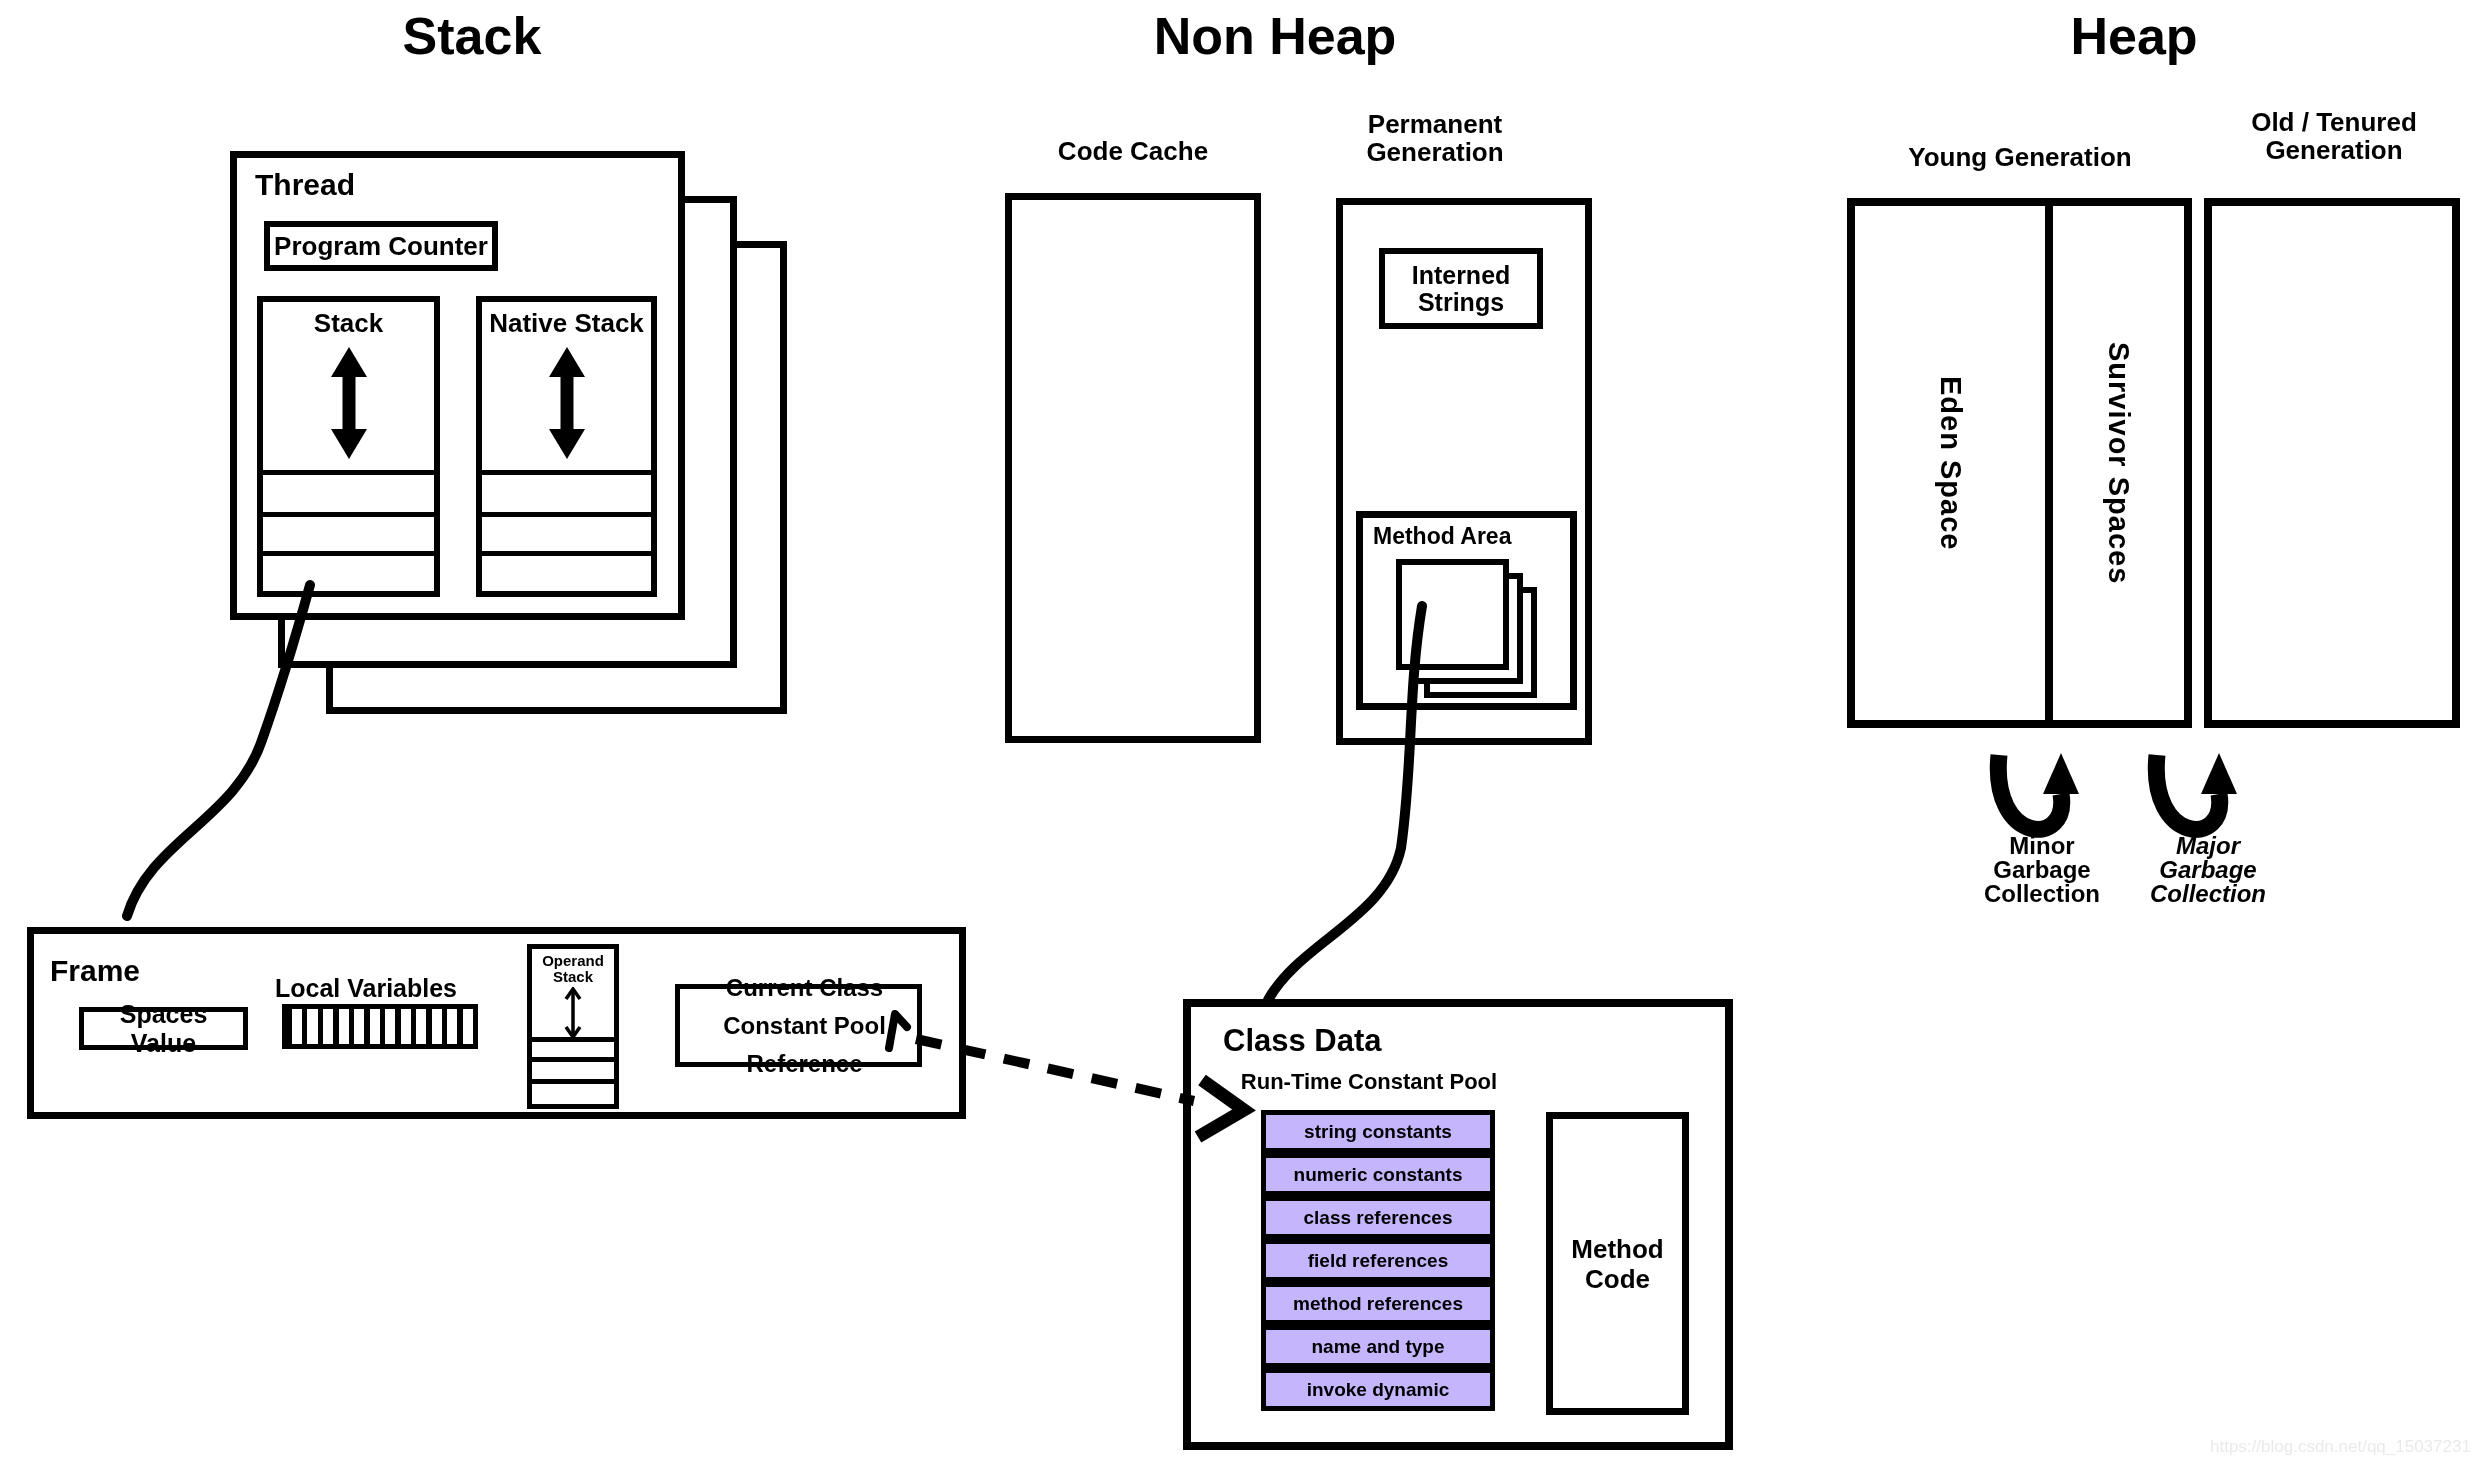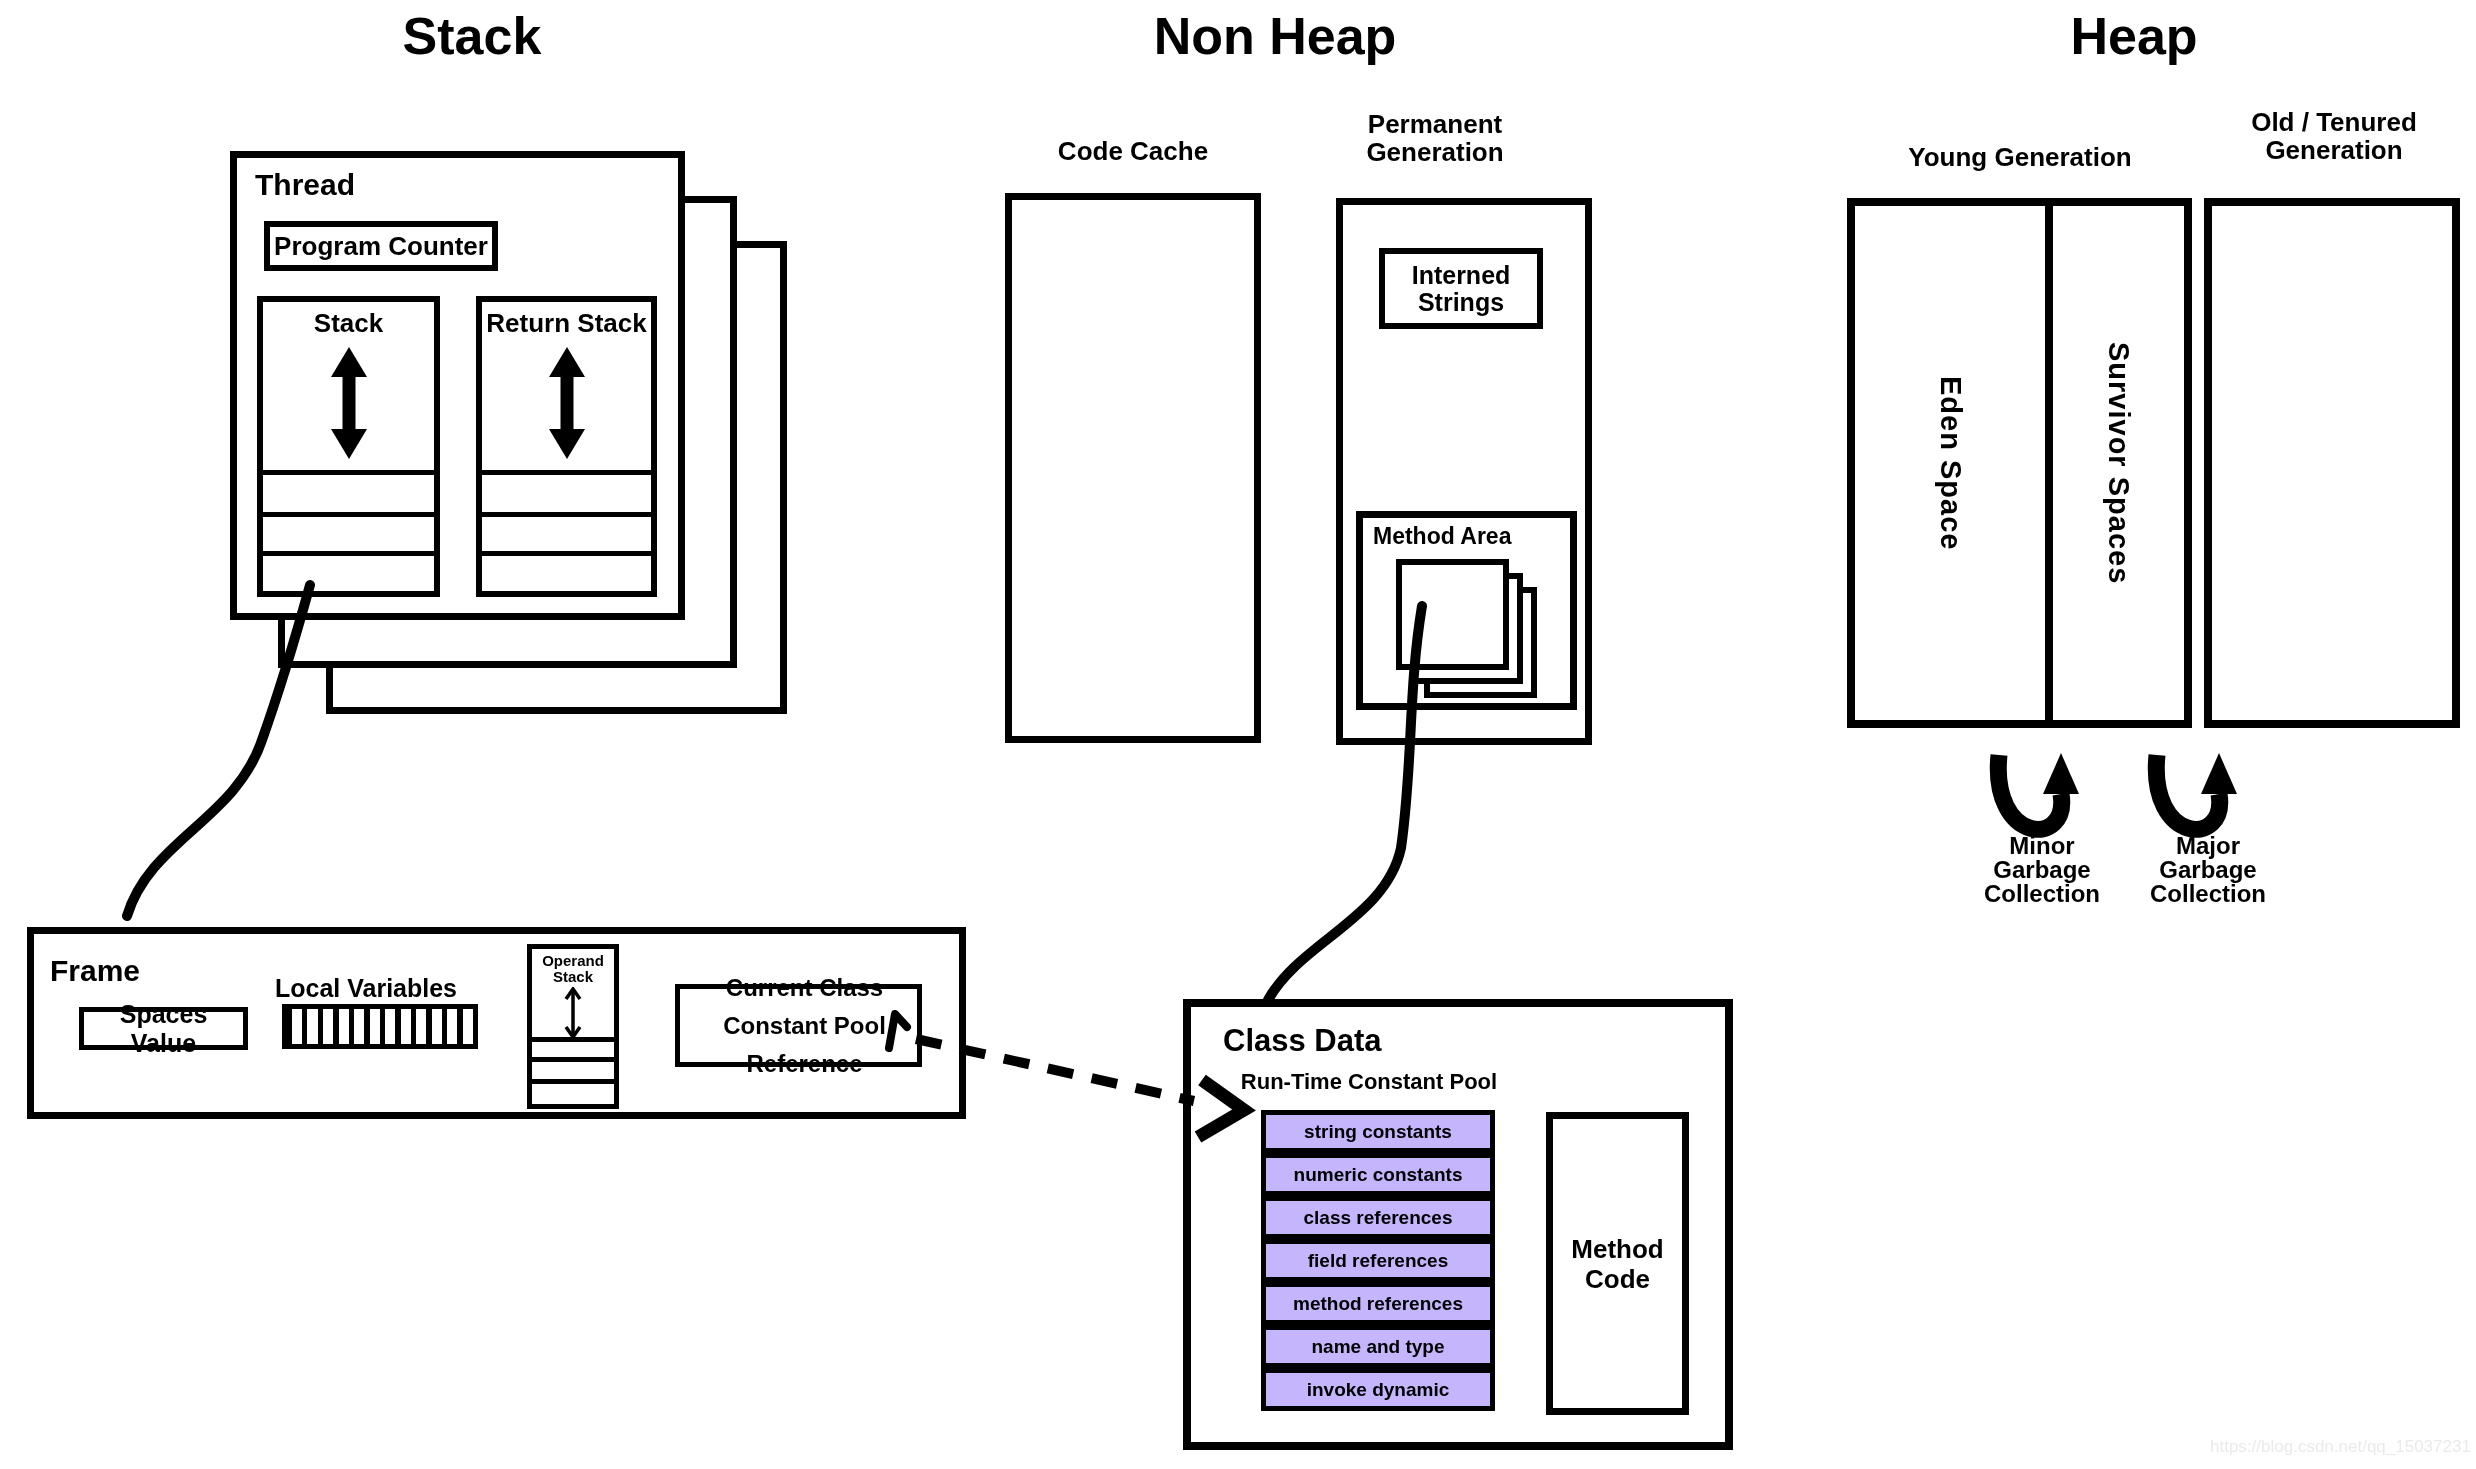--- a/index.html
+++ b/index.html
@@ -48,21 +48,21 @@
       <polygon points="22,112 40,82 4,82" fill="#000"></polygon>
     </svg>
     <div class="rows">
       <div class="row" style="height:42px;"></div>
       <div class="row" style="height:39px;"></div>
       <div class="row" style="height:40px;"></div>
     </div>
   </div>
 
   <div class="box stackcol" style="left:476px;top:296px;width:181px;height:301px;">
-    <div class="inner-label" style="font-size:26px;margin-top:6px;">Return Stack</div>
+    <div class="inner-label" style="font-size:26px;margin-top:6px;">Native Stack</div>
     <svg width="44" height="112" viewBox="0 0 44 112" style="margin-top:8px;">
       <line x1="22" y1="20" x2="22" y2="92" stroke="#000" stroke-width="13"></line>
       <polygon points="22,0 40,30 4,30" fill="#000"></polygon>
       <polygon points="22,112 40,82 4,82" fill="#000"></polygon>
     </svg>
     <div class="rows">
       <div class="row" style="height:42px;"></div>
       <div class="row" style="height:39px;"></div>
       <div class="row" style="height:40px;"></div>
     </div>
@@ -139,21 +139,21 @@
     </div>
   </div>
 
   <div class="abs inner-label pre" style="left:2184px;top:108px;width:300px;text-align:center;font-size:26px;line-height:28px;">Old / Tenured
 Generation</div>
   <div class="box b8" style="left:2204px;top:198px;width:256px;height:530px;"></div>
 
   <div class="abs inner-label pre" style="left:1942px;top:834px;width:200px;text-align:center;font-size:24px;line-height:24px;">Minor
 Garbage
 Collection</div>
-  <div class="abs inner-label pre" style="left:2108px;top:834px;width:200px;text-align:center;font-size:24px;line-height:24px;">Major
+  <div class="abs inner-label pre" style="left:2108px;top:834px;width:200px;text-align:center;font-size:24px;line-height:24px;font-style:italic;">Major
 Garbage
 Collection</div>
 
   <svg class="overlay" width="2476" height="1469" viewBox="0 0 2476 1469">
 
     <path d="M 310 585 C 292 650, 278 695, 262 740 C 235 820, 150 840, 127 916" fill="none" stroke="#000" stroke-width="10" stroke-linecap="round"></path>
 
     <path d="M 1422 606 C 1408 690, 1413 765, 1401 848 C 1386 918, 1300 942, 1268 1000" fill="none" stroke="#000" stroke-width="10" stroke-linecap="round"></path>
 
     <path d="M 889 1048 L 895 1014 L 907 1027" fill="none" stroke="#000" stroke-width="8" stroke-linecap="round" stroke-linejoin="round"></path>

